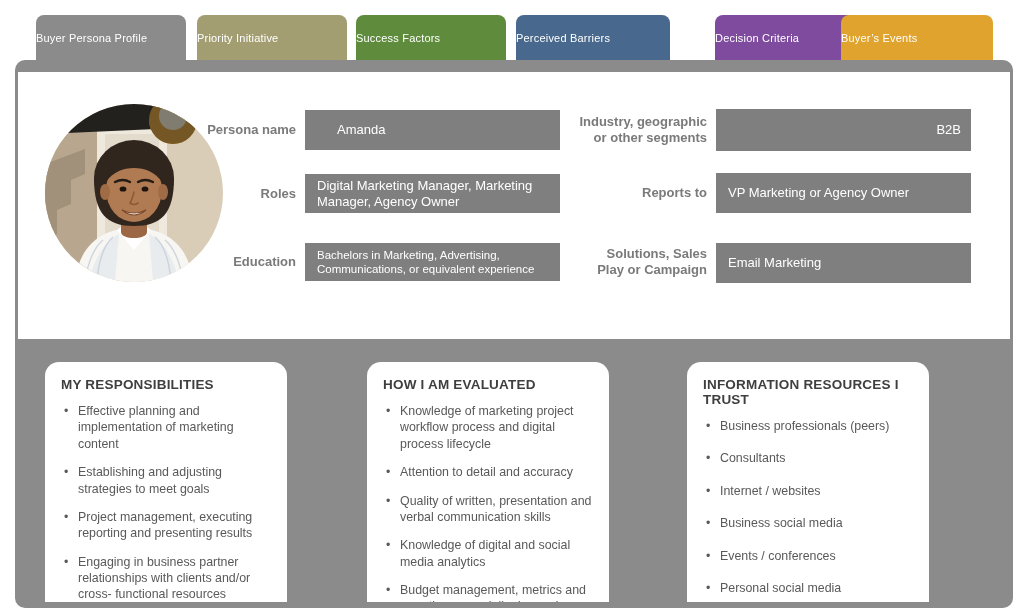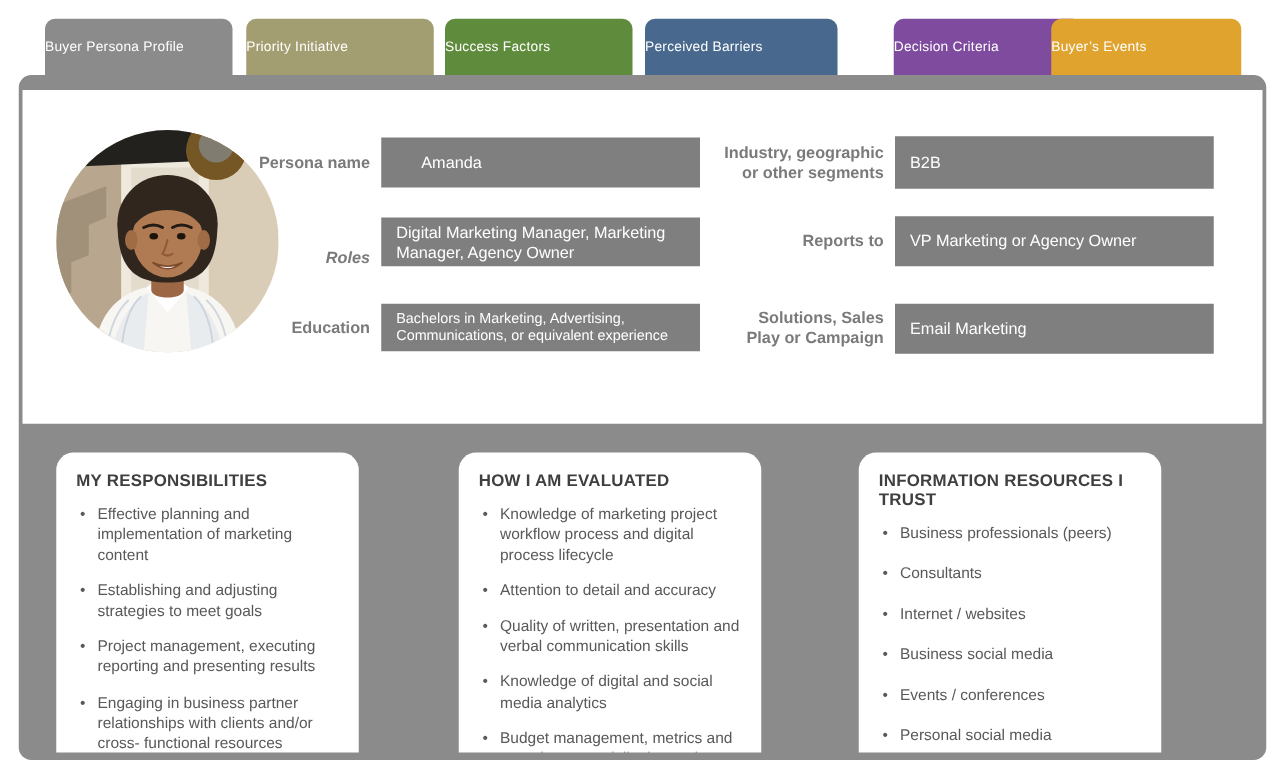--- a/index.html
+++ b/index.html
@@ -65,33 +65,33 @@
     color: #ffffff;
     display: flex; align-items: center;
     padding: 4px 10px 4px 12px;
     font-size: 13px; line-height: 16px;
   }
   .field-box.small-text { font-size: 11.5px; line-height: 14px; }
 
   
   .lbl-l { left: 148px; width: 130px; }
   .lbl-l1 { top: 38px;  height: 40px; }
-  .lbl-l2 { top: 114px; height: 39px; font-style: italic; }
+  .lbl-l2 { top: 102px; height: 39px; }
   .lbl-l3 { top: 171px; height: 38px; }
   .box-l { left: 287px; width: 255px; }
   .box-l1 { top: 38px;  height: 40px; padding-left: 32px; }
   .box-l2 { top: 102px; height: 39px; }
   .box-l3 { top: 171px; height: 38px; }
   
   .lbl-r { left: 559px; width: 130px; }
   .lbl-r1 { top: 28px;  height: 60px; }
   .lbl-r2 { top: 101px; height: 40px; }
   .lbl-r3 { top: 160px; height: 60px; }
   .box-r { left: 698px; width: 255px; }
-  .box-r1 { top: 37px;  height: 42px; }
+  .box-r1 { top: 37px;  height: 42px; justify-content: flex-end; }
   .box-r2 { top: 101px; height: 40px; }
   .box-r3 { top: 171px; height: 40px; }
 
   
   .card {
     position: absolute;
     top: 302px; height: 240px; width: 242px;
     background: #ffffff;
     border-radius: 14px 14px 0 0;
     padding: 15px 16px 0 16px;

